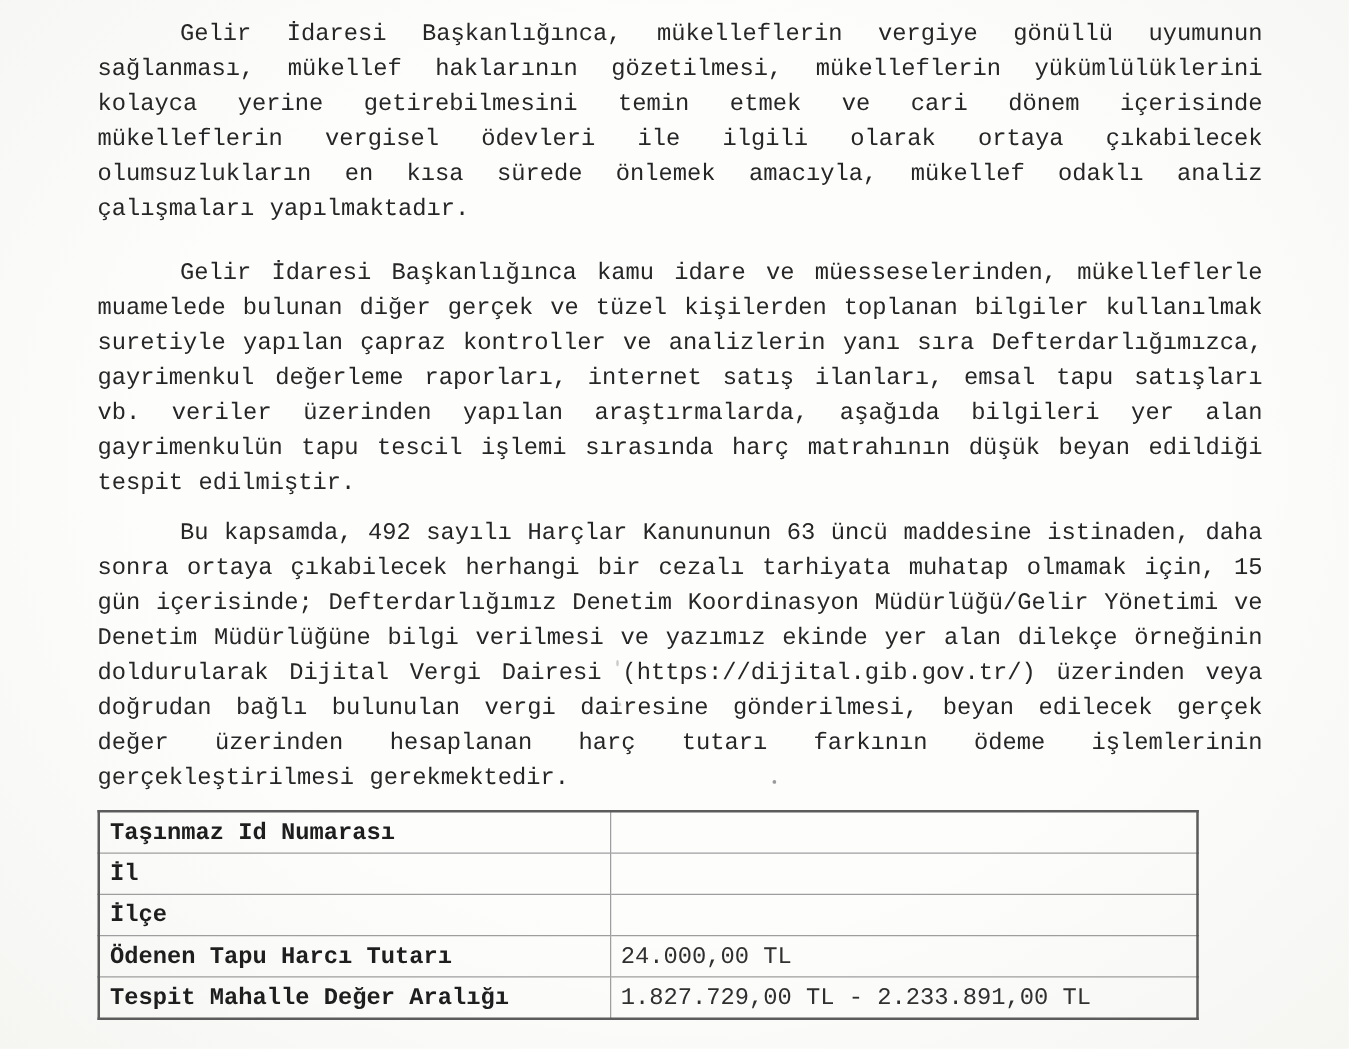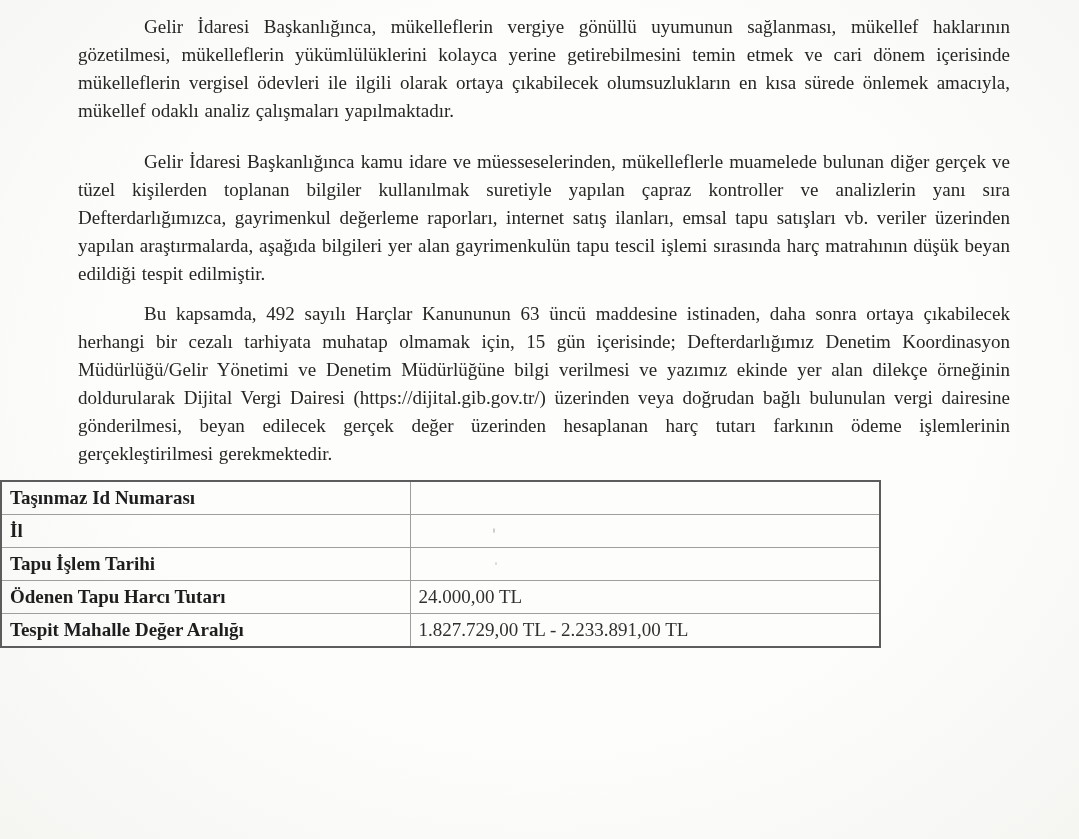--- a/index.html
+++ b/index.html
@@ -12,20 +12,21 @@
   body {
     background: radial-gradient(ellipse at 50% 45%, #fdfdfc 55%, #f5f5f2 100%);
     font-family: "Liberation Serif", "DejaVu Serif", serif;
     color: #242424;
   }
   .page {
     position: relative;
     width: 1079px;
     height: 752px;
     filter: blur(0.3px);
+    font-family: Liberation Mono, monospace;
   }
   .text-block {
     padding-top: 13px;
     margin-left: 78px;
     width: 932px;
   }
   p.body-par {
     margin: 0 0 23px 0;
     font-size: 19px;
     line-height: 28px;
@@ -36,20 +37,21 @@
   }
   p.body-par + p.body-par { margin-bottom: 12px; }
   p.closing {
     margin: 0 0 11px 0;
     font-size: 19px;
     line-height: 28px;
     text-indent: 66px;
     color: #2a2a2a;
   }
   table.info-table {
+    margin-left: 78px;
     width: 879px;
     border-collapse: collapse;
     table-layout: fixed;
     background: transparent;
     border: 2px solid #5c5c5c;
   }
   table.info-table td {
     border: 1px solid #9e9e9e;
     height: 32px;
     padding: 0 8px;
@@ -96,21 +98,21 @@
     <tbody>
       <tr>
         <td class="row-label">Taşınmaz Id Numarası</td>
         <td class="row-value"></td>
       </tr>
       <tr>
         <td class="row-label">İl</td>
         <td class="row-value"></td>
       </tr>
       <tr>
-        <td class="row-label">Tapu İşlem Tarihi</td>
+        <td class="row-label">İlçe</td>
         <td class="row-value"></td>
       </tr>
       <tr>
         <td class="row-label">Ödenen Tapu Harcı Tutarı</td>
         <td class="row-value">24.000,00 TL</td>
       </tr>
       <tr>
         <td class="row-label">Tespit Mahalle Değer Aralığı</td>
         <td class="row-value">1.827.729,00 TL - 2.233.891,00 TL</td>
       </tr>

